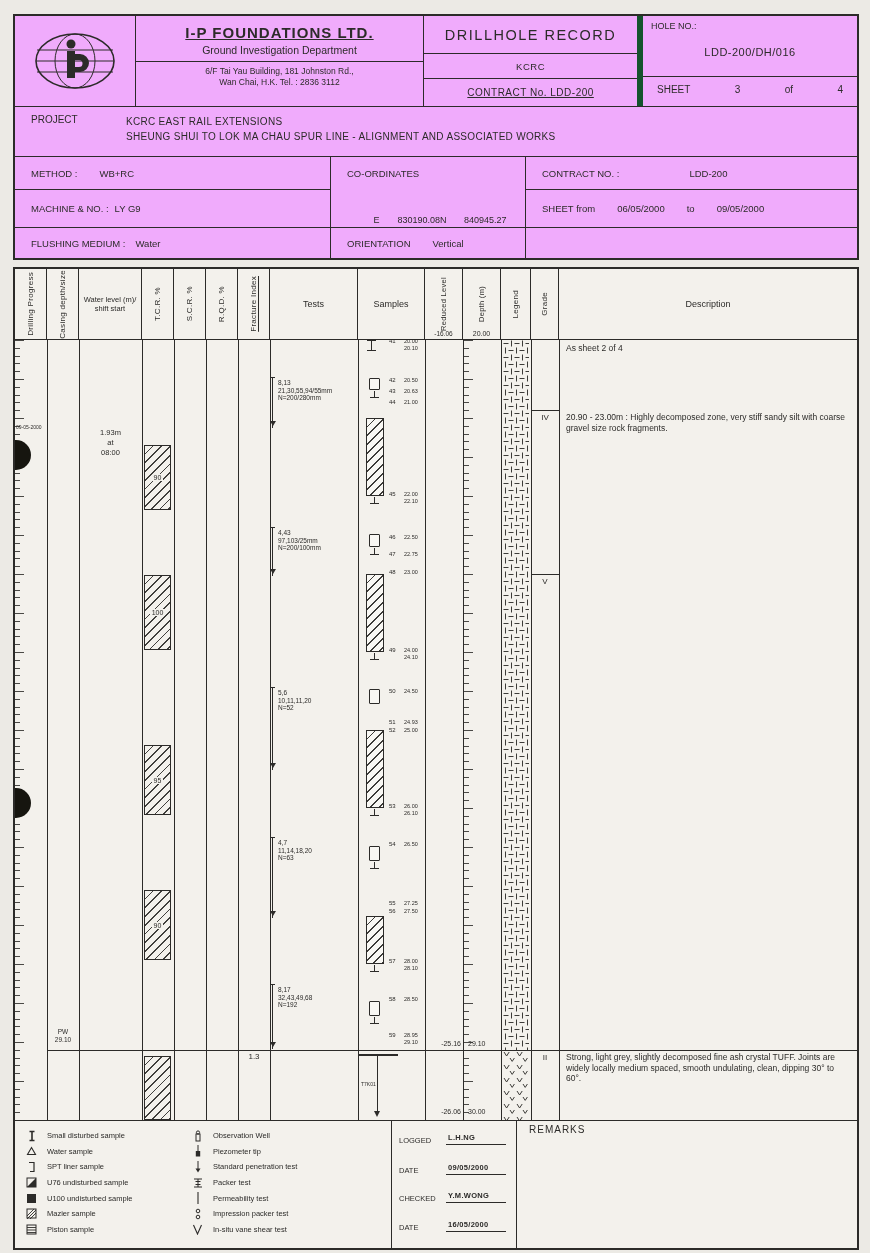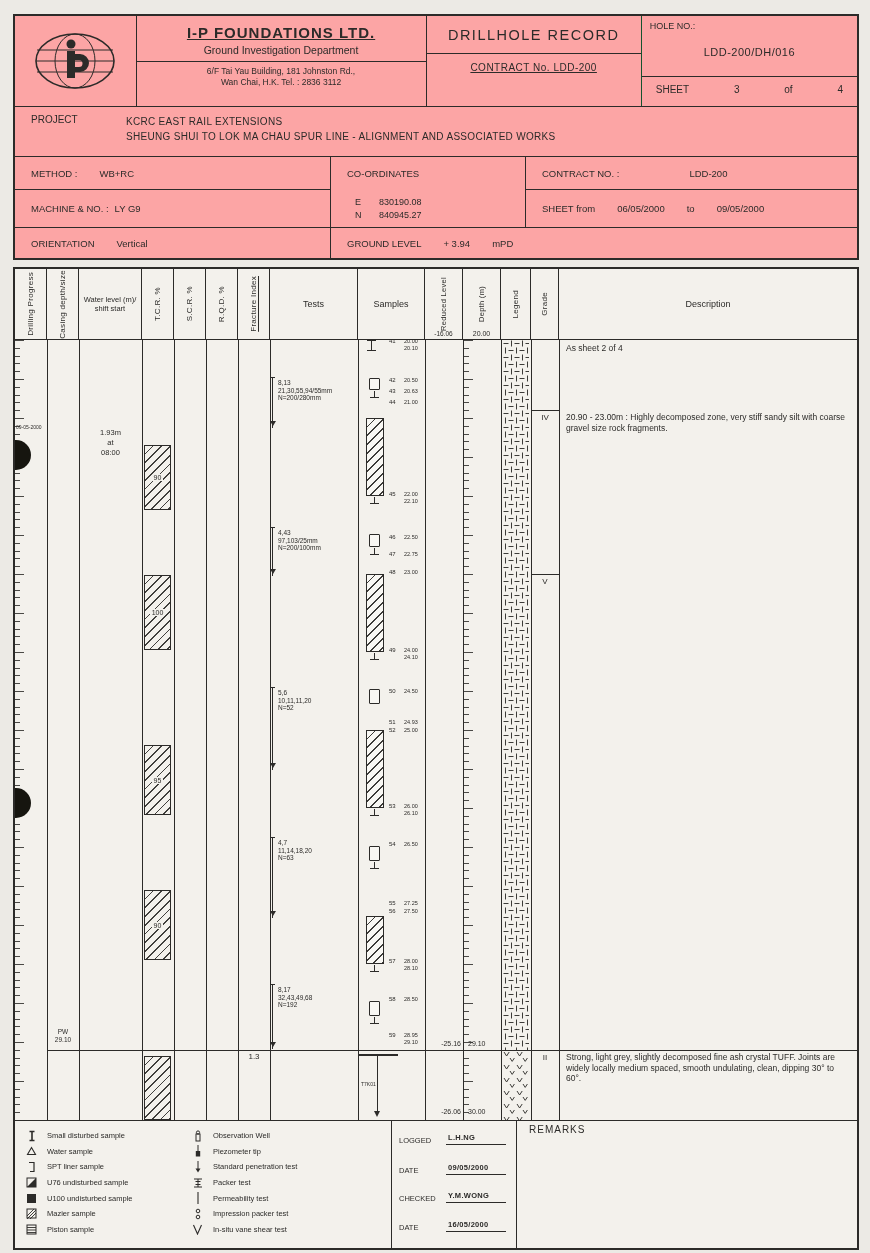--- a/index.html
+++ b/index.html
@@ -1,42 +1,42 @@
 <!DOCTYPE html>
 <html><head>
 <meta charset="utf-8">
 <style>
   html,body{margin:0;padding:0}
   body{width:870px;height:1253px;background:#eceae5;font-family:"Liberation Sans",sans-serif;color:#2c2b29;position:relative;-webkit-font-smoothing:antialiased}
   .page{position:absolute;inset:0;overflow:hidden}
   
-  .b1{position:absolute;left:13px;top:14px;width:842px;border:2px solid #2c2b29;background:#fca5a5;box-sizing:content-box}
+  .b1{position:absolute;left:13px;top:14px;width:842px;border:2px solid #2c2b29;background:#f0abfc;box-sizing:content-box}
   .hdr{display:flex;height:90px;border-bottom:1px solid #2c2b29}
   .logo-cell{width:121px;border-right:1px solid #2c2b29;display:flex;align-items:center;justify-content:center}
   .company-cell{width:290px;border-right:1px solid #2c2b29;text-align:center;position:relative}
   .co-name{font-size:15px;font-weight:bold;letter-spacing:1px;text-decoration:underline;margin-top:8px}
   .co-dept{font-size:10.5px;margin-top:3px;padding-bottom:5px;border-bottom:1px solid #2c2b29}
   .co-addr{font-size:8.5px;line-height:11px;margin-top:4px}
-  .record-cell{width:215px;border-right:1px solid #14532d;text-align:right}
+  .record-cell{width:215px;border-right:6px solid #14532d;text-align:right}
   .rec-title{font-size:14.5px;letter-spacing:1.5px;height:37px;display:flex;align-items:center;justify-content:center;border-bottom:1px solid #2c2b29}
   .rec-kcrc{font-size:9.5px;height:24px;display:flex;align-items:center;justify-content:center;border-bottom:1px solid #2c2b29;letter-spacing:.5px}
   .rec-contract{font-size:10px;height:27px;display:flex;align-items:center;justify-content:center;text-decoration:underline;letter-spacing:.5px}
   .hole-cell{width:216px;position:relative}
   .hole-lab{font-size:9px;position:absolute;left:8px;top:5px}
   .hole-no{font-size:11px;position:absolute;left:0;right:0;top:30px;text-align:center;letter-spacing:.5px}
   .hole-div{position:absolute;left:0;right:0;top:60px;border-top:1px solid #2c2b29}
   .sheet-row{position:absolute;left:0;right:0;top:68px;display:flex;font-size:10px;padding:0 14px;justify-content:space-between}
   .project{height:50px;border-bottom:1px solid #2c2b29;display:flex;padding:7px 0 0 16px;box-sizing:border-box}
   .proj-lab{font-size:10px;width:95px}
   .proj-lines{font-size:10px;line-height:15px;letter-spacing:.3px}
   .igrid{display:grid;grid-template-columns:316px 195px 331px;grid-template-rows:33px 38px 30px}
   .ic{box-sizing:border-box;display:flex;align-items:center;font-size:9.5px;padding-left:16px}
   .br{border-right:1px solid #2c2b29}.bb{border-bottom:1px solid #2c2b29}
   .ival{margin-left:22px}
-  .en{flex-direction:column;align-items:flex-start;justify-content:center;font-size:9px;line-height:13px;padding-left:24px}
+  .en{flex-direction:row;align-items:flex-end;justify-content:center;font-size:9px;line-height:13px;padding-left:24px}
   .en span b{font-weight:normal;display:inline-block;width:24px}
   
   .b2{position:absolute;left:13px;top:267px;width:842px;border:2px solid #2c2b29;background:#f3f1ec}
   .lhead{height:70px;border-bottom:1.5px solid #2c2b29;display:flex}
   .hc{box-sizing:border-box;border-right:1px solid #2c2b29;display:flex;align-items:center;justify-content:center;font-size:8px;text-align:center;position:relative}
   .vtext{writing-mode:vertical-rl;transform:rotate(180deg);font-size:8px;letter-spacing:.3px}
   .startval{position:absolute;bottom:2px;left:0;right:0;font-size:6.5px;text-align:center}
   .lbody{position:relative;height:780px;overflow:hidden;background:#f3f1ec}
   .cl{position:absolute;top:0;bottom:0;width:1px;background:#2c2b29}
   .hline{position:absolute;height:1.2px;background:#2c2b29}
@@ -110,20 +110,21 @@
       <div class="company-cell">
         <div class="co-name">I-P FOUNDATIONS LTD.</div>
         <div class="co-dept">Ground Investigation Department</div>
         <div class="co-addr">
           <div>6/F Tai Yau Building, 181 Johnston Rd.,</div>
           <div>Wan Chai, H.K.   Tel. : 2836 3112</div>
         </div>
       </div>
       <div class="record-cell">
         <div class="rec-title">DRILLHOLE RECORD</div>
+        <div class="rec-kcrc">KCRC</div>
         <div class="rec-contract">CONTRACT No. LDD-200</div>
       </div>
       <div class="hole-cell">
         <div class="hole-lab">HOLE NO.:</div>
         <div class="hole-no">LDD-200/DH/016</div>
         <div class="hole-div"></div>
         <div class="sheet-row">
           <span>SHEET</span>
           <span>3</span>
           <span>of</span>
@@ -162,27 +163,26 @@
         <span><b>N</b><span>840945.27</span></span>
       </div>
       <div class="ic bb">
           <span>SHEET from</span>
           <span class="ival">06/05/2000</span>
           <span class="ival">to</span>
           <span class="ival">09/05/2000</span>
         </div>
 
       <div class="ic br">
+          <span>FLUSHING MEDIUM :</span>
+          <span class="ival" style="margin-left:10px">Water</span>
+        </div>
+      <div class="ic br">
           <span>ORIENTATION</span>
           <span class="ival">Vertical</span>
-        </div>
-      <div class="ic">
-          <span>GROUND LEVEL</span>
-          <span class="ival">+ 3.94</span>
-          <span class="ival">mPD</span>
         </div>
     </div>
   </div>
 
   <div class="b2">
 
     <div class="lhead">
       <div class="hc" style="width:32px">
           <span class="vtext">Drilling Progress</span>
         </div>

